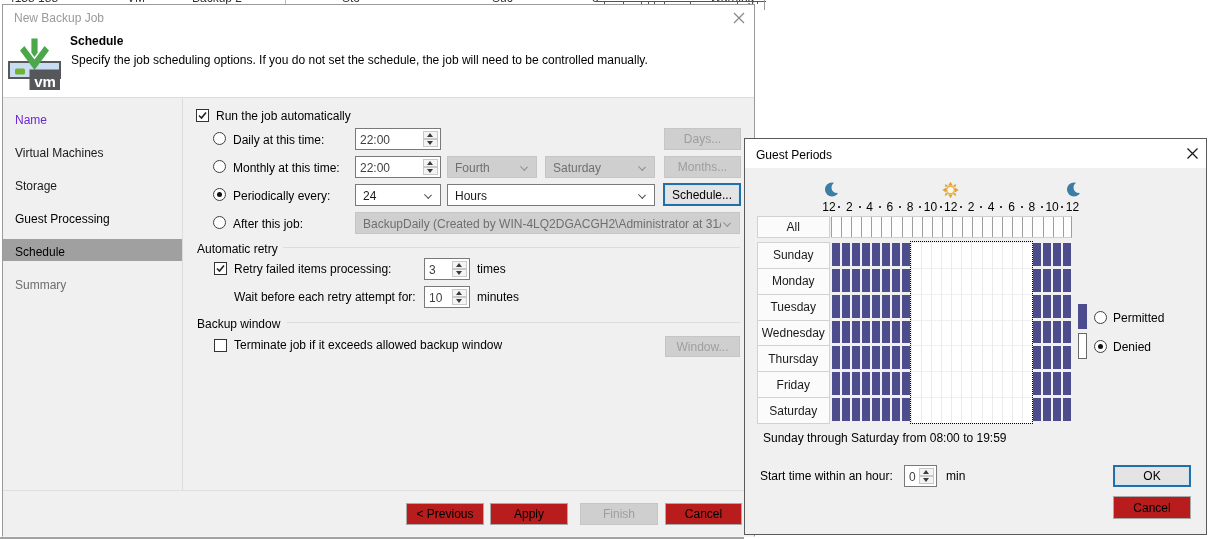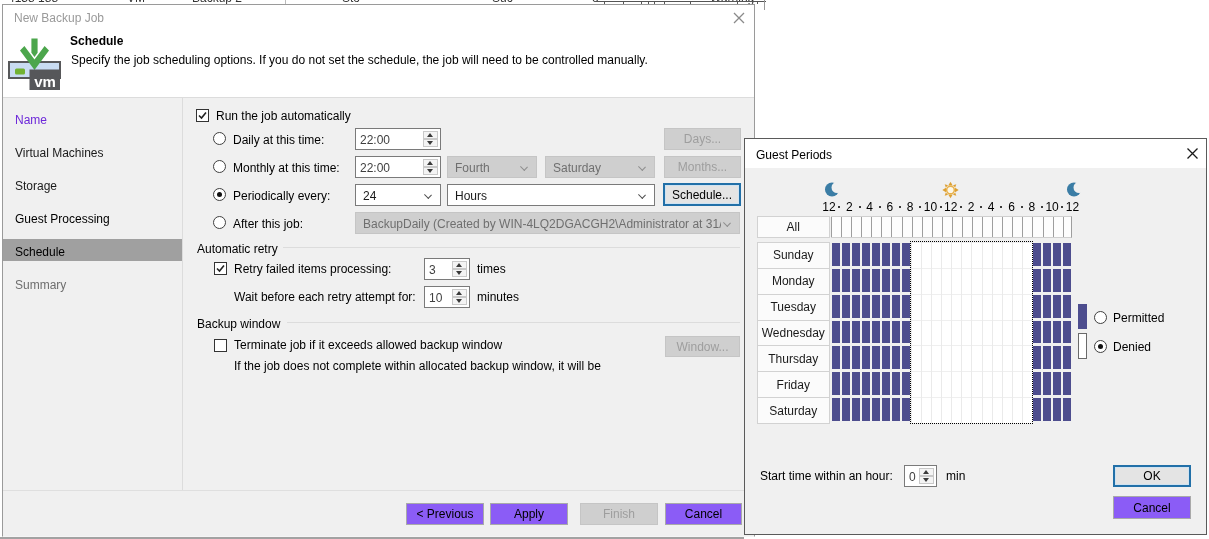--- a/index.html
+++ b/index.html
@@ -18,21 +18,21 @@
 .sb.up{top:0;}
 .sb.dn{bottom:0;}
 .aru{position:absolute;left:50%;top:50%;margin:-2px 0 0 -3.5px;width:0;height:0;border-left:3.5px solid transparent;border-right:3.5px solid transparent;border-bottom:4px solid #3a3a3a;}
 .ard{position:absolute;left:50%;top:50%;margin:-2px 0 0 -3.5px;width:0;height:0;border-left:3.5px solid transparent;border-right:3.5px solid transparent;border-top:4px solid #3a3a3a;}
 .combo-d{position:absolute;background:#cfcfcf;border:1px solid #c5c5c5;color:#6f6f6f;}
 .combo-d .tx{position:absolute;left:7px;top:4px;white-space:nowrap;overflow:hidden;}
 .combo-e{position:absolute;background:#fff;border:1px solid #7a7a7a;color:#1a1a1a;}
 .combo-e .tx{position:absolute;left:7px;top:4px;white-space:nowrap;overflow:hidden;}
 .chev{position:absolute;right:9px;top:7px;width:6px;height:6px;border-right:1.3px solid #4d4d4d;border-bottom:1.3px solid #4d4d4d;transform:rotate(45deg) scale(1,0.85);}
 .chev.dis{border-color:#8d8d8d;}
-.btn{position:absolute;background:#8b5cf6;border:1px solid #a9a9a9;color:#000;display:flex;align-items:center;justify-content:center;}
+.btn{position:absolute;background:#b91c1c;border:1px solid #a9a9a9;color:#000;display:flex;align-items:center;justify-content:center;}
 .btn-d{position:absolute;background:#cfcfcf;border:1px solid #c5c5c5;color:#9e9e9e;display:flex;align-items:center;justify-content:center;}
 .grp-line{position:absolute;height:1px;background:#dcdcdc;}
 .daylab{position:absolute;background:#fbfbfb;border:1px solid #d2d2d2;display:flex;align-items:center;justify-content:center;color:#1a1a1a;}
 .pc{position:absolute;background:#4d4d8e;}
 </style></head><body>
 <div id="root">
 <div class="txt" style="left:8px;top:-9px;color:#333;">4138 188</div>
 <div class="txt" style="left:127px;top:-9px;color:#333;">VM</div>
 <div class="txt" style="left:192px;top:-9px;color:#333;">Backup 2</div>
 <div class="txt" style="left:342px;top:-9px;color:#333;">Sto</div>
@@ -168,21 +168,20 @@
           <div class="ard"></div>
         </div>
       </div>
     </div>
 <div class="txt" style="left:477px;top:290px;">minutes</div>
 <div class="txt" style="left:197px;top:317px;">Backup window</div>
 <div class="grp-line" style="left:287px;top:322px;width:453px;"></div>
 <div class="chk" style="left:214px;top:339px;"></div>
 <div class="txt" style="left:234px;top:338px;">Terminate job if it exceeds allowed backup window</div>
 <div class="btn-d" style="left:665px;top:336px;width:75px;height:21px;">Window...</div>
-<div class="txt" style="left:234px;top:359px;">If the job does not complete within allocated backup window, it will be</div>
 <div class="abs" style="left:3px;top:490px;width:751px;height:1px;background:#dfdfdf;"></div>
 <div class="btn" style="left:406px;top:503px;width:78px;height:22px;">&lt; Previous</div>
 <div class="btn" style="left:490px;top:503px;width:78px;height:22px;">Apply</div>
 <div class="btn-d" style="left:580px;top:503px;width:78px;height:22px;">Finish</div>
 <div class="btn" style="left:665px;top:503px;width:77px;height:22px;">Cancel</div>
 <div class="abs" style="left:744px;top:138px;width:463px;height:397px;background:#f0f0f0;border:1px solid #5a5a5a;"></div>
 <div class="abs" style="left:745px;top:139px;width:461px;height:29px;background:#fff;"></div>
 <div class="txt" style="left:756px;top:148px;">Guest Periods</div>
 <svg class="abs" style="left:1186px;top:147px;" width="13" height="13">
       <path d="M1.5,1.5 L11.5,11.5 M11.5,1.5 L1.5,11.5" stroke="#1a1a1a" stroke-width="1.3"></path>
@@ -340,20 +339,21 @@
 <div class="pc" style="left:1053.2px;top:398.1px;width:8px;height:22.9px;"></div>
 <div class="pc" style="left:1063.3px;top:398.1px;width:8px;height:22.9px;"></div>
 <div class="abs" style="left:911.2px;top:242.0px;width:120.9px;height:181.0px;background:#fff;background-image:repeating-linear-gradient(90deg,#eaeaea 0,#eaeaea 1px,transparent 1px,transparent 10.073px),repeating-linear-gradient(180deg,#efefef 0,#efefef 1px,transparent 1px,transparent 25.857px);"></div>
 <div class="abs" style="left:910.2px;top:241.0px;width:122.9px;height:183.0px;border:1px dotted #000;"></div>
 <div class="abs" style="left:1078px;top:304px;width:9px;height:25px;background:#4d4d8e;"></div>
 <div class="abs" style="left:1078px;top:333px;width:9px;height:26px;background:#fff;border:1px solid #6a6a6a;"></div>
 <div class="radio" style="left:1094px;top:311px;"></div>
 <div class="txt" style="left:1113px;top:311px;">Permitted</div>
 <div class="radio on" style="left:1094px;top:340px;"></div>
 <div class="txt" style="left:1113px;top:340px;">Denied</div>
+<div class="txt" style="left:763px;top:431px;">Sunday through Saturday from 08:00 to 19:59</div>
 <div class="txt" style="left:760px;top:469px;">Start time within an hour:</div>
 <div class="tfield" style="left:904px;top:465px;width:33px;height:22px;">
       <span class="tx">0</span>
       <div class="spinbtns">
         <div class="sb up">
           <div class="aru"></div>
         </div>
         <div class="sb dn">
           <div class="ard"></div>
         </div>

